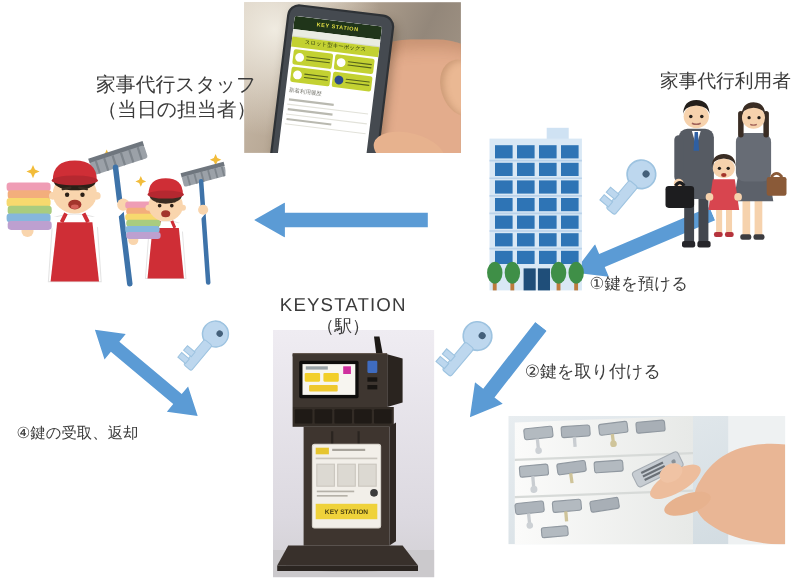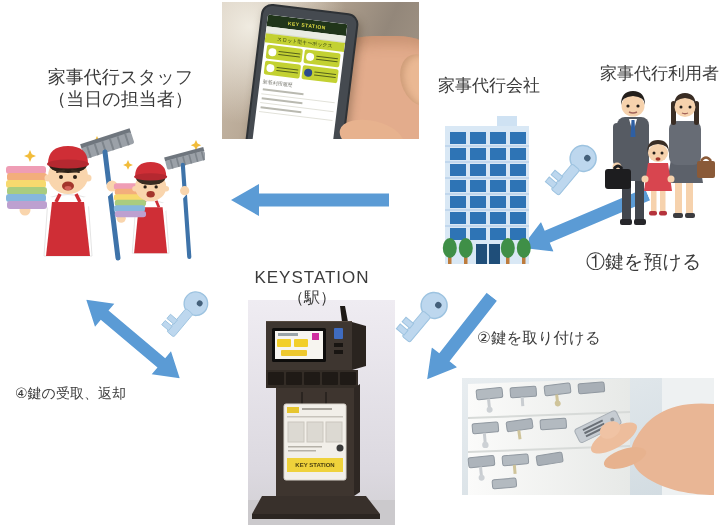--- a/index.html
+++ b/index.html
@@ -43,35 +43,34 @@
   
   .kiosk-photo{left:248px;top:300px;width:147px;height:225px;}
   .keys-photo{left:462px;top:378px;width:252px;height:117px;}
   .illus{position:absolute;z-index:1;}
 </style>
 </head>
 <body>
 
 <div class="canvas">
 
-  <div class="lbl ctr" style="left:8px;top:66px;width:225px;font-size:18px;line-height:22px;">
+  <div class="lbl ctr" style="left:8px;top:66px;width:225px;font-size:18px;line-height:22px;text-align:right;">
     <div>家事代行スタッフ</div>
     <div>（当日の担当者）</div>
   </div>
 
-  <div class="lbl" style="left:430px;top:74px;width:118px;text-align:center;font-size:17px;">家事代行会社</div>
 
   <div class="lbl" style="left:597px;top:62px;width:122px;text-align:right;font-size:17px;">家事代行利用者</div>
 
   <div class="lbl ctr" style="left:237px;top:268px;width:150px;font-size:17px;line-height:20px;">
     <div style="letter-spacing:1px;">KEYSTATION</div>
     <div style="font-size:16px;">（駅）</div>
   </div>
 
-  <div class="lbl" style="left:586px;top:249px;font-size:19px;font-family:Liberation Serif, serif;">①鍵を預ける</div>
+  <div class="lbl" style="left:536px;top:249px;font-size:15px;">①鍵を預ける</div>
   <div class="lbl" style="left:477px;top:328px;font-size:15.5px;">②鍵を取り付ける</div>
   <div class="lbl" style="left:15px;top:385px;font-size:14px;">④鍵の受取、返却</div>
 
   <svg class="arrow" style="left:231px;top:184px;" width="158" height="32">
     <polygon points="0,16 28,0 28,9.5 158,9.5 158,22.5 28,22.5 28,32" fill="#5b9bd5"></polygon>
   </svg>
 
   <svg class="arrow" style="left:516px;top:205px;transform:rotate(157deg);" width="137" height="32">
     <polygon points="0,9.5 109,9.5 109,0 137,16 109,32 109,22.5 0,22.5" fill="#5b9bd5"></polygon>
   </svg>

